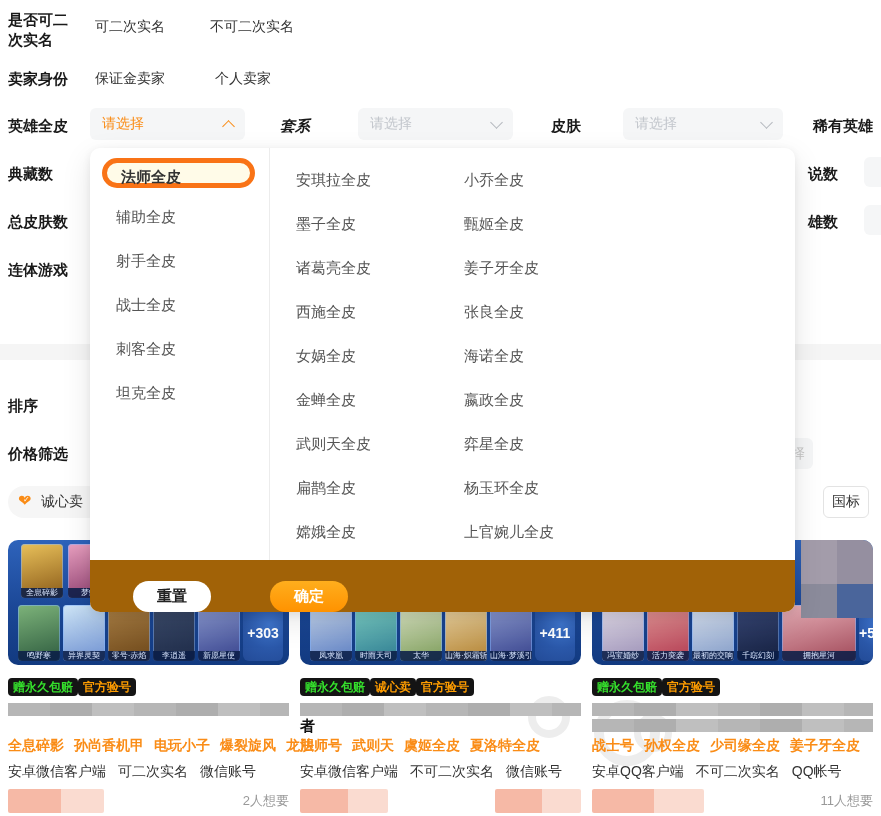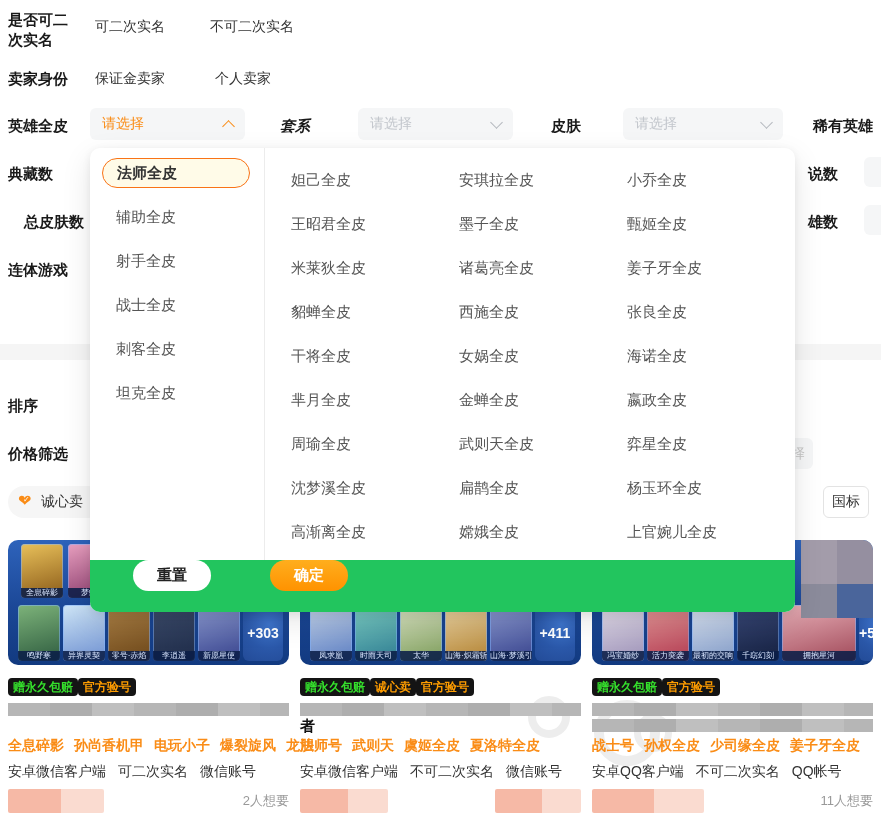--- a/index.html
+++ b/index.html
@@ -27,27 +27,27 @@
   .heart:before{content:"\2764";position:absolute;left:0;top:-2px;font-size:16px;color:#fa8c16;}
   .heart:after{content:"\2713";position:absolute;left:5px;top:2px;font-size:8px;color:#fff;font-weight:bold;}
   .guobiao{left:823px;top:486px;width:46px;background:#fff;border:1px solid #e3e3e3;justify-content:center;
     box-sizing:border-box;border-radius:6px;}
   
   .panel{position:absolute;left:90px;top:148px;width:705px;height:464px;background:#fff;border-radius:10px;
     box-shadow:0 10px 30px rgba(0,0,0,.10),0 2px 8px rgba(0,0,0,.07);z-index:20;}
   .panel-body{display:flex;height:412px;}
   .cat-col{width:180px;border-right:1px solid #ececec;box-sizing:border-box;padding-top:10px;}
   .cat-item{height:44px;line-height:44px;padding-left:26px;font-size:15px;color:#555;cursor:pointer;}
-  .cat-item.sel{height:30px;line-height:28px;margin:0 14px 7px 12px;padding-left:14px;border:1px solid #f97316;
+  .cat-item.sel{height:30px;line-height:28px;margin:0 14px 7px 12px;padding-left:14px;border:5px solid #f97316;
     background:#fffbe8;border-radius:15px;color:#333;font-weight:bold;box-sizing:border-box;}
   .grid-cols{display:flex;padding:12px 0 0 26px;}
   .grid-col{width:168px;}
   .grid-item{height:44px;line-height:40px;font-size:15px;color:#555;cursor:pointer;white-space:nowrap;}
-  .panel-footer{position:absolute;bottom:0;left:0;right:0;height:52px;background:#22c55e;
-    border-radius:0 0 10px 10px;display:flex;align-items:flex-start;}
+  .panel-footer{position:absolute;bottom:0;left:0;right:0;height:52px;background:#a16207;
+    border-radius:0 0 10px 10px;display:flex;align-items:flex-end;}
   .btn{height:31px;width:78px;border-radius:16px;display:flex;align-items:center;justify-content:center;
     font-size:15px;font-weight:bold;cursor:pointer;}
   .btn.reset{background:#fff;color:#222;margin-left:43px;}
   .btn.ok{background:linear-gradient(180deg,#ffae1d,#ff9200);color:#fff;margin-left:59px;}
   
   .card{position:absolute;top:540px;width:281px;}
   .shot{position:relative;height:125px;border-radius:10px;overflow:hidden;
     background:linear-gradient(180deg,#2e63bb 0%,#1b4796 55%,#123a80 100%);}
   .trow{position:absolute;top:4px;left:13px;display:flex;gap:5px;}
   .brow{position:absolute;bottom:4px;left:10px;right:6px;display:flex;gap:3px;}
@@ -105,21 +105,21 @@
   <div class="abs lbl" style="left:551px;top:116px;">皮肤</div>
   <div class="chip" style="left:623px;top:108px;width:160px;">
     <span class="ph">请选择</span>
     <span class="chev down"></span>
   </div>
   <div class="abs lbl" style="left:813px;top:116px;">稀有英雄</div>
 
   <div class="abs lbl" style="left:8px;top:164px;">典藏数</div>
   <div class="abs lbl" style="left:808px;top:164px;text-align:center;">说数</div>
   <div class="sliver" style="left:864px;top:157px;"></div>
-  <div class="abs lbl" style="left:24px;top:212px;text-align:right;">总皮肤数</div>
+  <div class="abs lbl" style="left:8px;top:212px;text-align:right;">总皮肤数</div>
   <div class="abs lbl" style="left:808px;top:212px;">雄数</div>
   <div class="sliver" style="left:864px;top:205px;"></div>
   <div class="abs lbl" style="left:8px;top:260px;">连体游戏</div>
 
   <div class="band"></div>
 
   <div class="abs lbl" style="left:8px;top:396px;">排序</div>
   <div class="abs lbl" style="left:8px;top:444px;">价格筛选</div>
   <div class="partial-chip">
     <span>择</span>
@@ -302,31 +302,20 @@
     <div class="panel-body">
       <div class="cat-col" id="catCol">
           <div class="cat-item sel">法师全皮</div>
           <div class="cat-item">辅助全皮</div>
           <div class="cat-item">射手全皮</div>
           <div class="cat-item">战士全皮</div>
           <div class="cat-item">刺客全皮</div>
           <div class="cat-item">坦克全皮</div>
         </div>
       <div class="grid-cols" id="gridCols">
-          <div class="grid-col">
-            <div class="grid-item">妲己全皮</div>
-            <div class="grid-item">王昭君全皮</div>
-            <div class="grid-item">米莱狄全皮</div>
-            <div class="grid-item">貂蝉全皮</div>
-            <div class="grid-item">干将全皮</div>
-            <div class="grid-item">芈月全皮</div>
-            <div class="grid-item">周瑜全皮</div>
-            <div class="grid-item">沈梦溪全皮</div>
-            <div class="grid-item">高渐离全皮</div>
-          </div>
           <div class="grid-col">
             <div class="grid-item">安琪拉全皮</div>
             <div class="grid-item">墨子全皮</div>
             <div class="grid-item">诸葛亮全皮</div>
             <div class="grid-item">西施全皮</div>
             <div class="grid-item">女娲全皮</div>
             <div class="grid-item">金蝉全皮</div>
             <div class="grid-item">武则天全皮</div>
             <div class="grid-item">扁鹊全皮</div>
             <div class="grid-item">嫦娥全皮</div>

